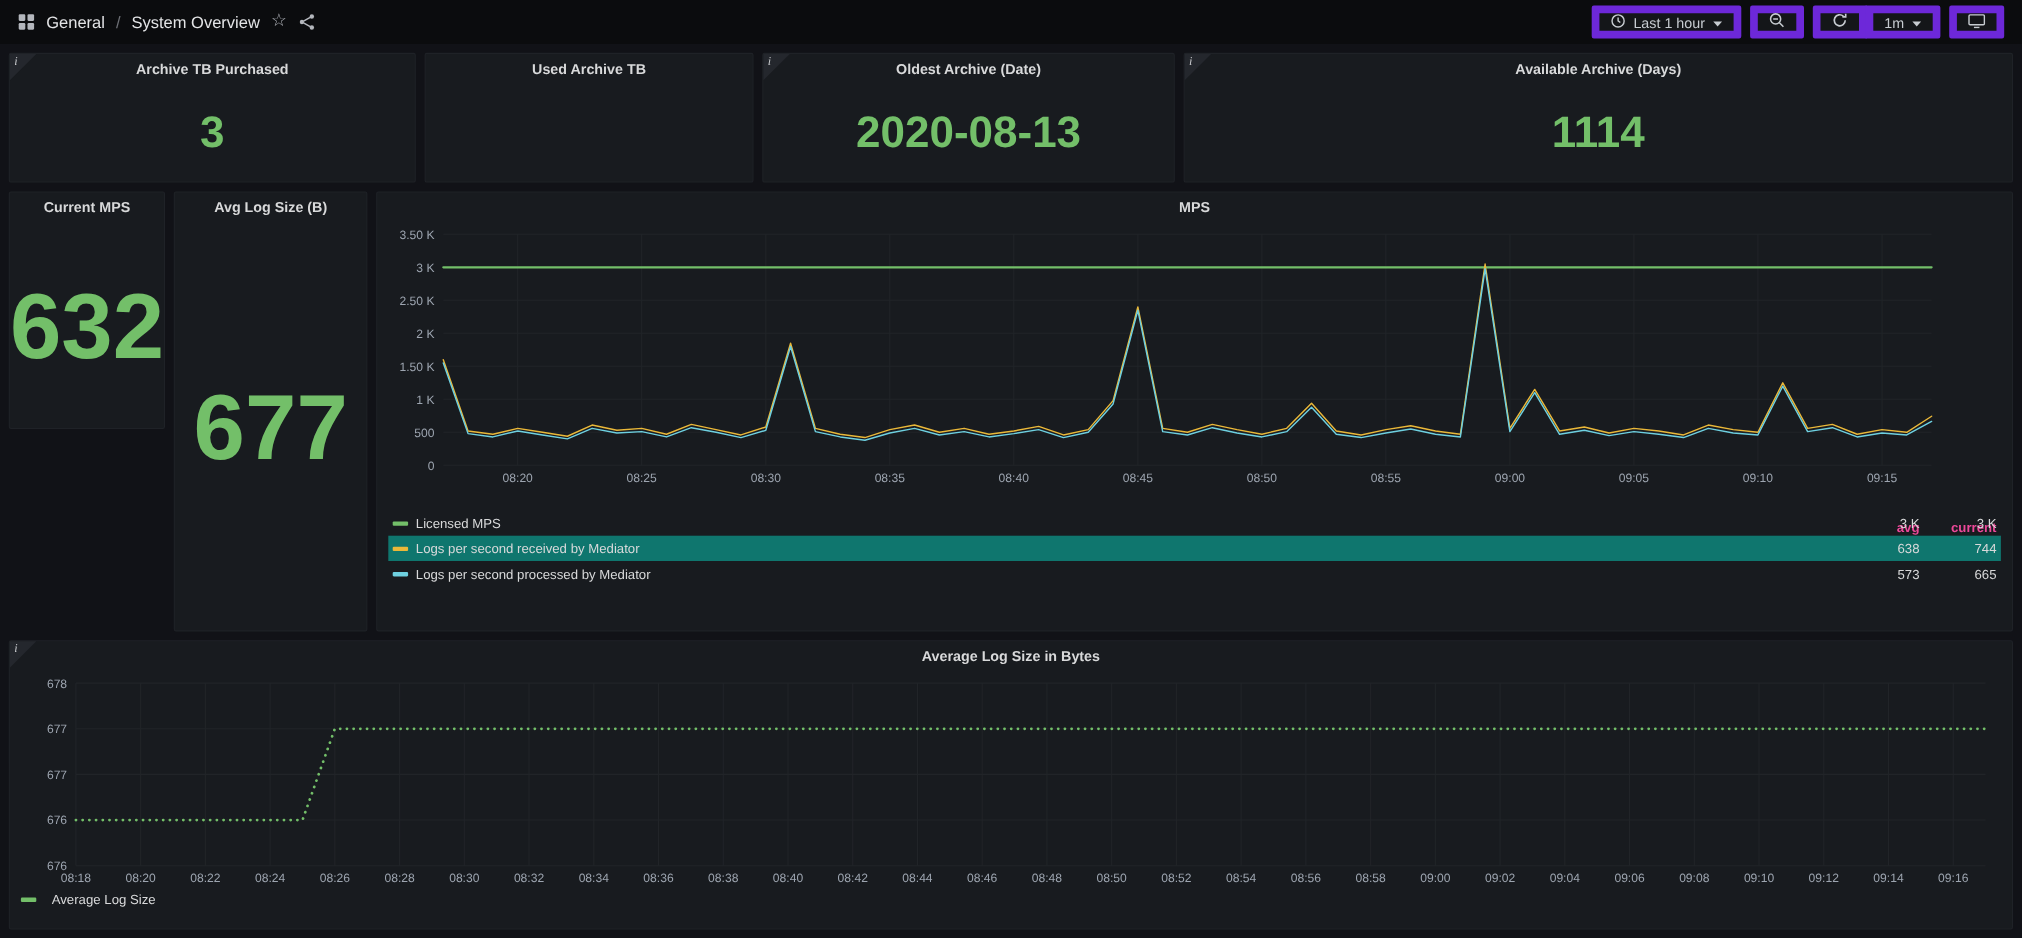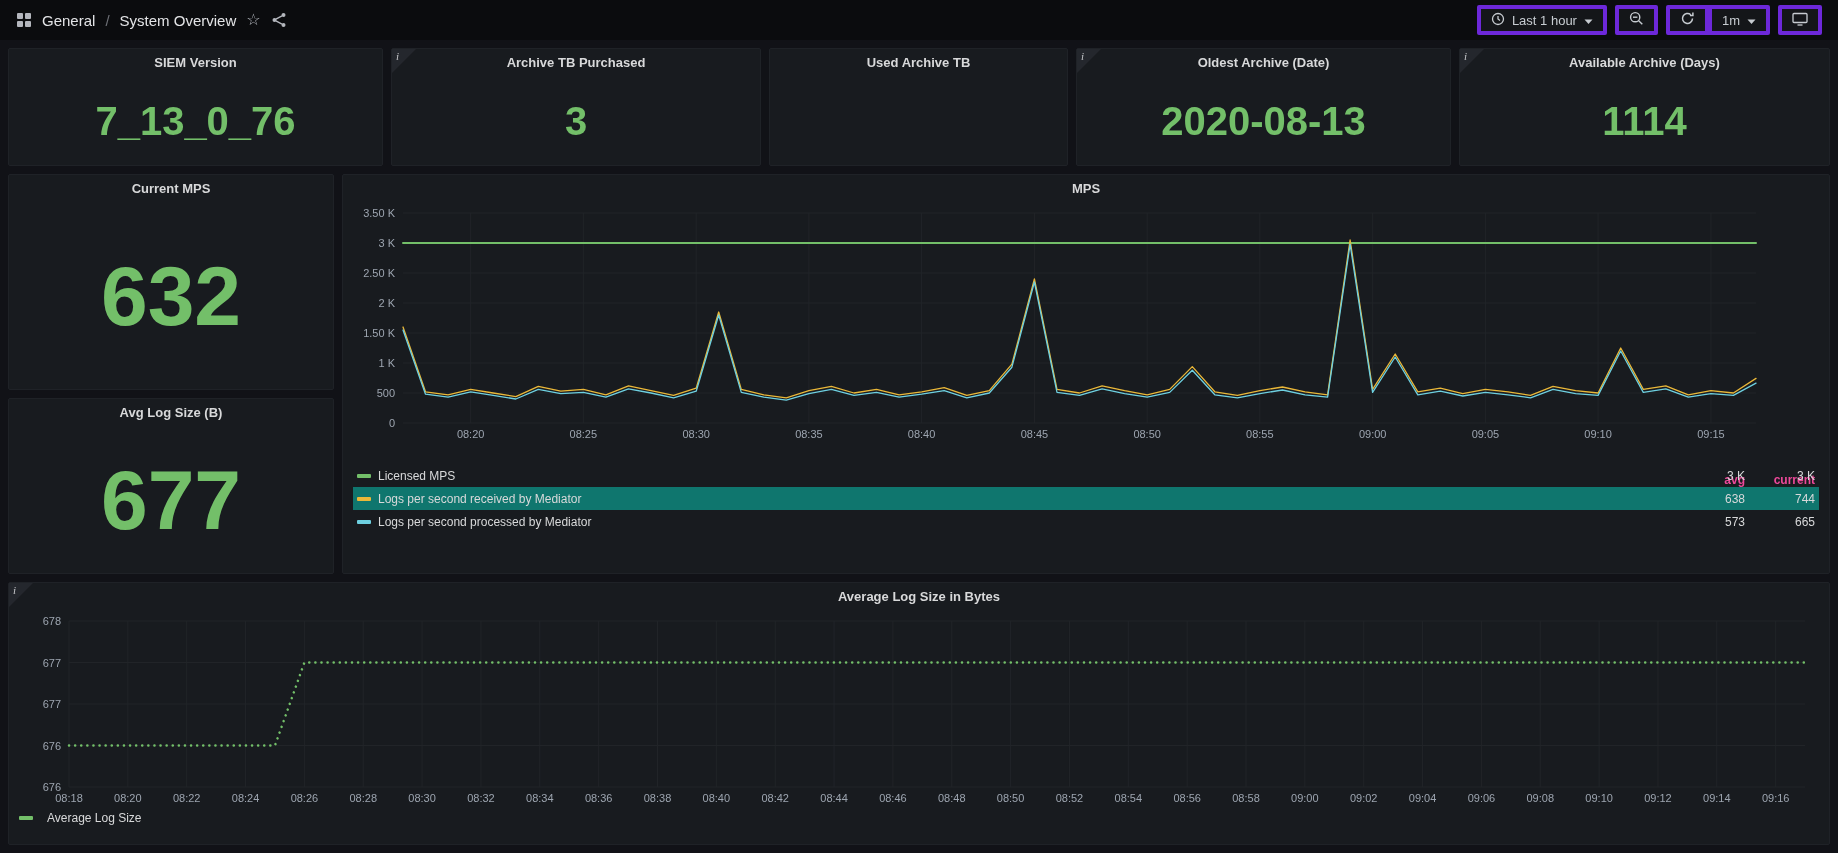--- a/index.html
+++ b/index.html
@@ -11,21 +11,21 @@
             padding:0 16px; color:#d8d9da; }
   .nav-left { display:flex; align-items:center; gap:10px; }
   .crumb { font-size:15px; color:#e3e4e6; cursor:pointer; }
   .crumb-sep { color:#6e7076; font-size:15px; }
   .icon-btn { display:flex; align-items:center; justify-content:center; cursor:pointer;
               color:#9fa7b3; background:none; border:none; }
   .star { font-size:16px; color:#b4b7bd; line-height:1; }
   .nav-spacer { flex:1; }
   .nav-right { display:flex; align-items:center; gap:8px; }
   .nav-btn { height:30px; display:flex; align-items:center; gap:7px; padding:0 10px;
-             background:#141619; border:4px solid #6d28d9; border-radius:2px;
+             background:#141619; border:7px solid #6d28d9; border-radius:2px;
              color:#c7ccd1; font-size:13px; cursor:pointer; }
   .btn-group { display:flex; }
   .btn-group .nav-btn:first-child { border-radius:2px 0 0 2px; }
   .btn-group .nav-btn:last-child  { border-radius:0 2px 2px 0; margin-left:-1px; }
 
   
   .dash { padding:8px; display:flex; flex-direction:column; gap:8px; }
   .row  { display:flex; gap:8px; }
   .panel { position:relative; background:#181b1f; border:1px solid #1f2227;
            border-radius:2px; display:flex; flex-direction:column; }
@@ -36,21 +36,21 @@
   .v-md { font-size:40px; }
   .v-lg { font-size:84px; }
 
   
   .row1 { height:118px; }
   .p-siem  { width:375px; } .p-purch { width:370px; } .p-used { width:299px;gap:31px; }
   .p-old   { width:375px; } .p-avail { flex:1; }
 
   
   .row2 { height:400px; }
-  .left-col { width:326px; display:flex; flex-direction:column; gap:8px; }
+  .left-col { width:326px; display:flex; flex-direction:row; gap:8px; }
   .p-curmps { height:216px; }
   .p-avglog { flex:1; }
   .p-mps { flex:1; }
 
   
   .row3 { height:263px; }
   .p-logsize { flex:1; }
 
   
   .info-corner { position:absolute; top:0; left:0; width:0; height:0; z-index:2;
@@ -156,24 +156,20 @@
             <path d="M5.5 13h5"></path>
         </svg>
       </span>
     </button>
   </div>
 </div>
 
 <div class="dash">
 
   <div class="row row1">
-    <div class="panel p-siem">
-      <div class="panel-title">SIEM Version</div>
-      <div class="stat-value v-md">7_13_0_76</div>
-    </div>
     <div class="panel p-purch">
       <div class="info-corner">
           <span>i</span>
         </div>
       <div class="panel-title">Archive TB Purchased</div>
       <div class="stat-value v-md">3</div>
     </div>
     <div class="panel p-used">
       <div class="panel-title">Used Archive TB</div>
     </div>

